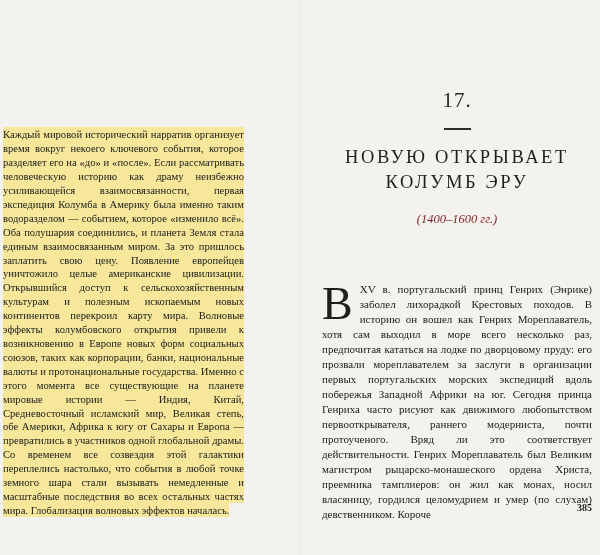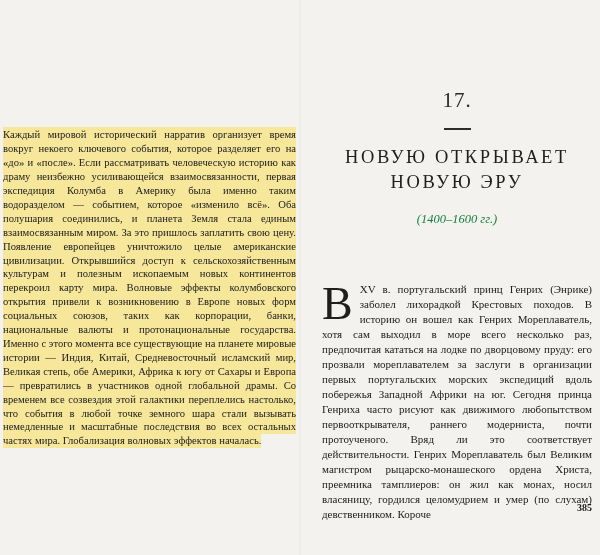--- a/index.html
+++ b/index.html
@@ -22,21 +22,21 @@
     left: 299px;
     top: 0;
     width: 2px;
     height: 100%;
     background: linear-gradient(90deg, rgba(0,0,0,0.00), rgba(0,0,0,0.05), rgba(0,0,0,0.00));
   }
   .page { position: absolute; }
   .page-left {
     left: 3px;
     top: 128px;
-    width: 293px;
+    width: 241px;
   }
   .page-left .body-text {
     margin: 0;
     font-size: 10.6px;
     line-height: 13.9px;
     text-align: justify;
     hyphens: auto;
     -webkit-hyphens: auto;
   }
   mark.highlight {
@@ -72,21 +72,21 @@
     font-weight: normal;
     letter-spacing: 2.6px;
     color: #201f1d;
   }
   .chapter-subtitle {
     margin: 16px 0 0 0;
     text-align: center;
     font-style: italic;
     font-size: 12.5px;
     line-height: 16px;
-    color: #15803d;
+    color: #7f1d1d;
   }
   .page-right .body-text {
     margin: 55px 0 0 0;
     font-size: 11px;
     line-height: 15px;
     text-align: justify;
     hyphens: auto;
     -webkit-hyphens: auto;
   }
   .dropcap {
@@ -113,21 +113,21 @@
 
   <div class="page page-left">
     <p class="body-text"><mark class="highlight">Каждый мировой исторический нарратив организует время вокруг некоего ключевого события, которое разделяет его на «до» и «после». Если рассматривать человеческую историю как драму неизбежно усиливающейся взаимосвязанности, первая экспедиция Колумба в Америку была именно таким водоразделом — событием, которое «изменило всё». Оба полушария соединились, и планета Земля стала единым взаимосвязанным миром. За это пришлось заплатить свою цену. Появление европейцев уничтожило целые американские цивилизации. Открывшийся доступ к сельскохозяйственным культурам и полезным ископаемым новых континентов перекроил карту мира. Волновые эффекты колумбовского открытия привели к возникновению в Европе новых форм социальных союзов, таких как корпорации, банки, национальные валюты и протонациональные государства. Именно с этого момента все существующие на планете мировые истории — Индия, Китай, Средневосточный исламский мир, Великая степь, обе Америки, Африка к югу от Сахары и Европа — превратились в участников одной глобальной драмы. Со временем все созвездия этой галактики переплелись настолько, что события в любой точке земного шара стали вызывать немедленные и масштабные последствия во всех остальных частях мира. Глобализация волновых эффектов началась.</mark></p>
   </div>
 
   <div class="page page-right">
     <div class="chapter-number">17.</div>
 
     <div class="chapter-rule"></div>
 
-    <h1 class="chapter-title"><span>НОВУЮ ОТКРЫВАЕТ</span><br><span>НОВУЮ ЭРУ</span></h1>
+    <h1 class="chapter-title"><span>НОВУЮ ОТКРЫВАЕТ</span><br><span>КОЛУМБ ЭРУ</span></h1>
 
     <div class="chapter-subtitle">(1400–1600 гг.)</div>
 
     <p class="body-text"><span class="dropcap">В</span><span> XV в. португальский принц Генрих (Энрике) заболел лихорадкой Крестовых походов. В историю он вошел как Генрих Мореплаватель, хотя сам выходил в море всего несколько раз, предпочитая кататься на лодке по дворцовому пруду: его прозвали мореплавателем за заслуги в организации первых португальских морских экспедиций вдоль побережья Западной Африки на юг. Сегодня принца Генриха часто рисуют как движимого любопытством первооткрывателя, раннего модерниста, почти протоученого. Вряд ли это соответствует действительности. Генрих Мореплаватель был Великим магистром рыцарско-монашеского ордена Христа, преемника тамплиеров: он жил как монах, носил власяницу, гордился целомудрием и умер (по слухам) девственником. Короче</span></p>
   </div>
 
   <div class="page-number">385</div>
 </div>
 
 </body></html>

